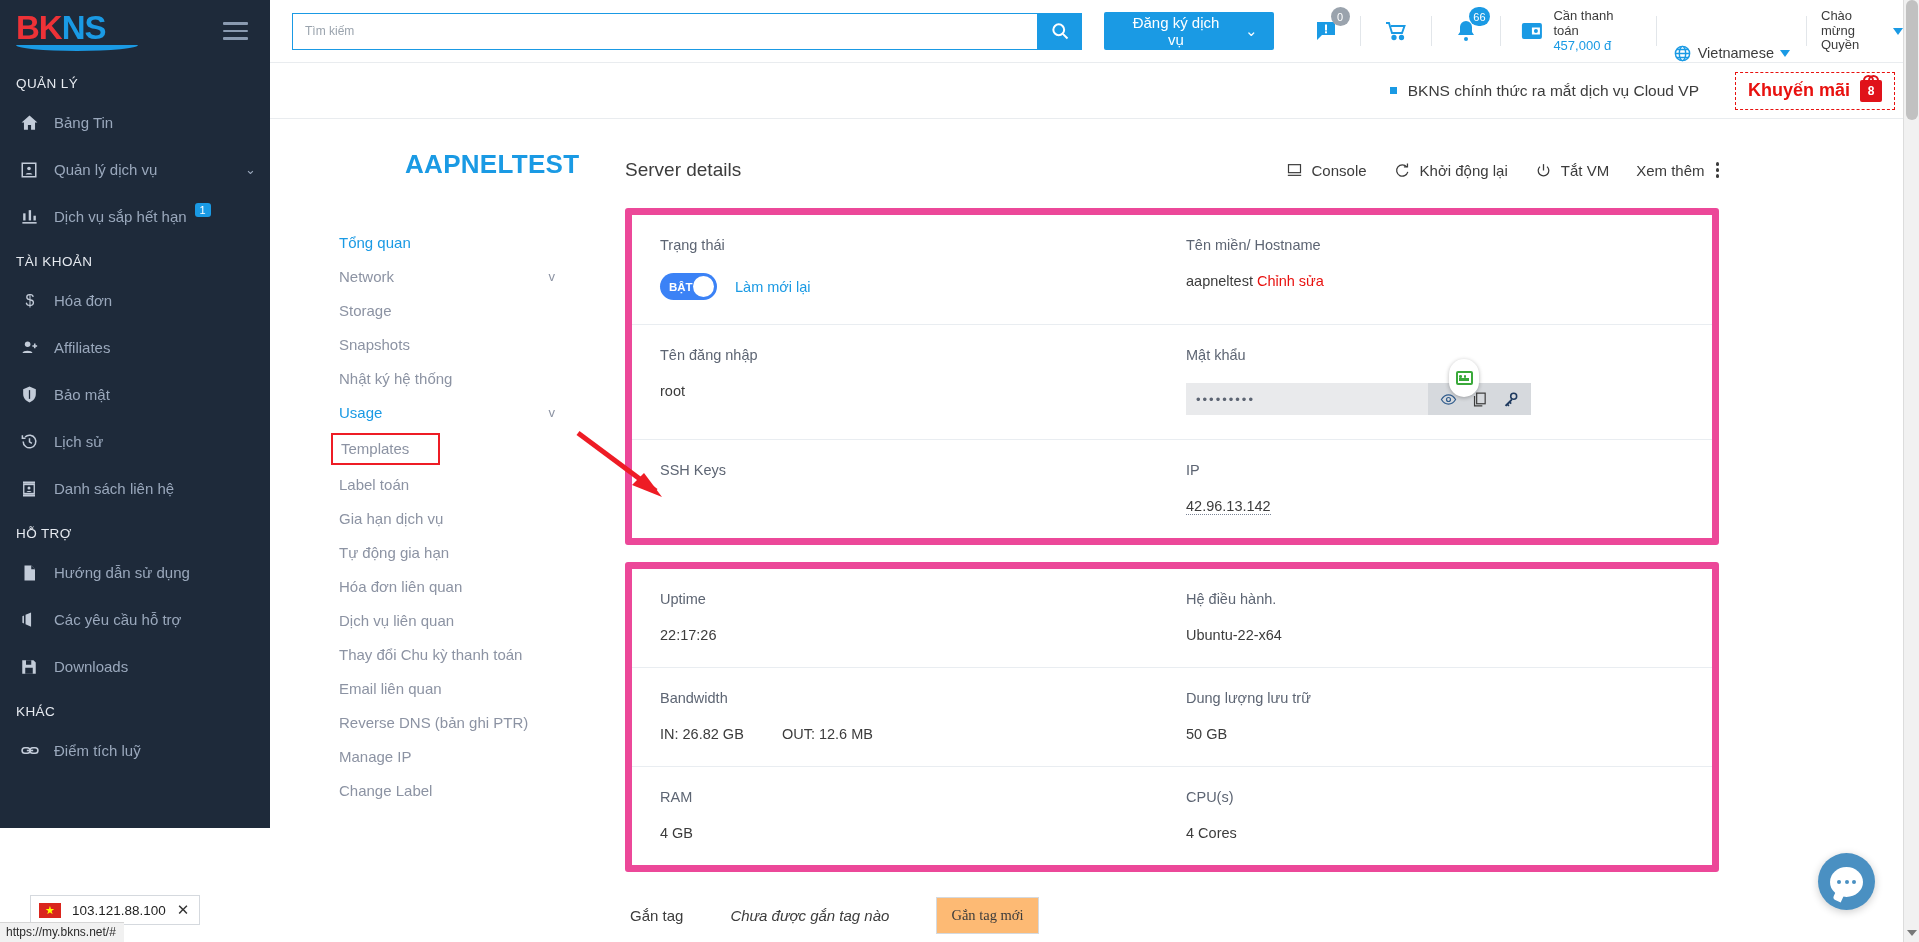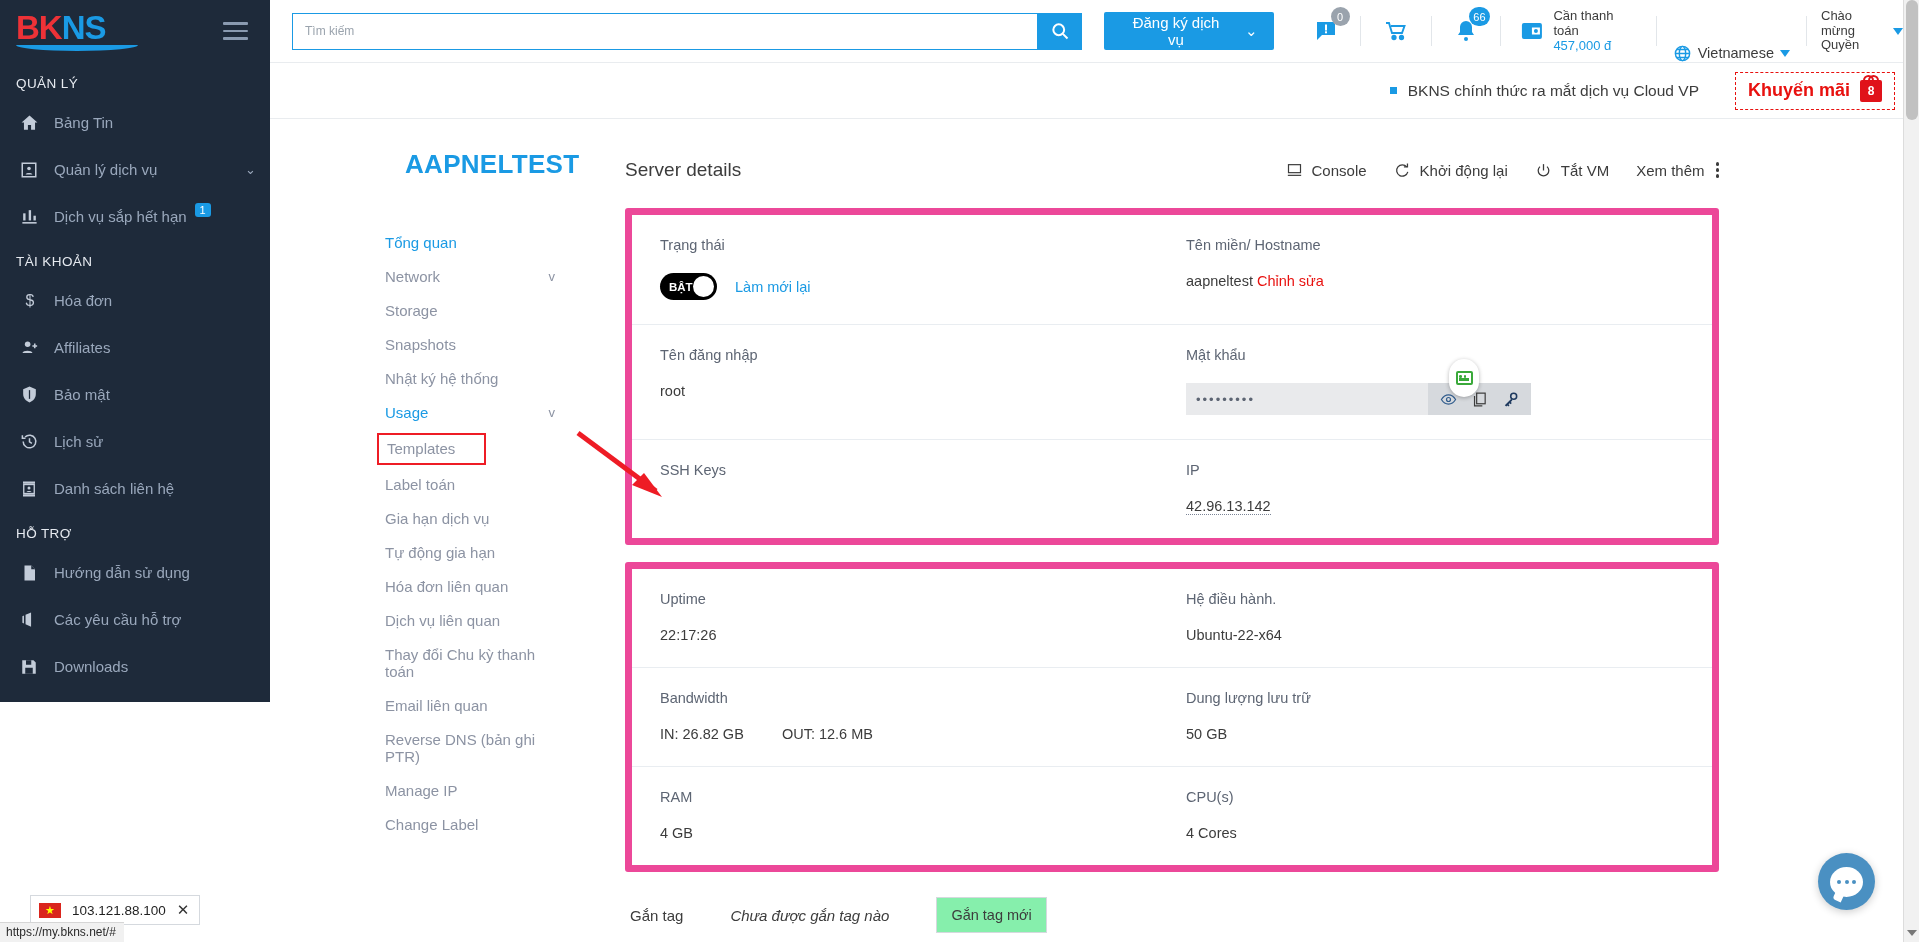--- a/index.html
+++ b/index.html
@@ -6,21 +6,21 @@
   html, body {
     width: 1919px; height: 942px;
     font-family: "Liberation Sans", sans-serif;
     background: #ffffff;
     overflow: hidden;
   }
   .app { position: relative; width: 1919px; height: 942px; display: flex; }
 
   
   .sidebar {
-    width: 270px; height: 702px;
+    width: 270px; height: 828px;
     background: #1e2a3a;
     position: relative;
     flex: 0 0 270px;
     overflow: hidden;
   }
   .sb-top { height: 62px; display: flex; align-items: center; justify-content: space-between; padding: 0 22px 0 16px; }
   .logo { font-size: 33px; font-weight: bold; letter-spacing: -1px; line-height: 1; position: relative; }
   .logo .bk { color: #ed3237; }
   .logo .ns { color: #1a9ae4; }
   .logo .swoosh { display:block; height: 6px; margin-top: 1px; border-radius: 0 0 50% 50%/0 0 100% 100%; background: #1a9ae4; width: 122px; }
@@ -79,21 +79,21 @@
     color: #e8110f; font-size: 18px; font-weight: bold; cursor: pointer; justify-content: flex-end;
   }
   .gift { width: 22px; height: 22px; background: #e0121a; border-radius: 2px; color:#fff; font-size: 12px; display:flex; align-items:center; justify-content:center; position: relative; font-weight: bold;}
   .gift:before { content:""; position:absolute; top:-5px; left:3px; width:7px; height:7px; border:2px solid #e0121a; border-radius:50%; }
   .gift:after { content:""; position:absolute; top:-5px; right:3px; width:7px; height:7px; border:2px solid #e0121a; border-radius:50%; }
 
   
   .content { display: flex; padding: 30px 0 0 0; position: relative; height: 823px; }
   .page-title { position: absolute; left: 135px; top: 30px; font-size: 26px; color: #1a9ae4; letter-spacing: .3px; }
 
-  .subnav { width: 345px; flex: 0 0 345px; padding: 77px 0 0 115px; }
+  .subnav { width: 345px; flex: 0 0 345px; padding: 77px 0 0 69px; }
   .subnav-item { font-size: 15px; color: #8c93a3; padding: 8px 0 9px 0; cursor: pointer; display: flex; align-items: center; justify-content: space-between; padding-right: 60px; }
   .subnav-item.active { color: #1a9ae4; }
   .subnav-item .chv { color: #8c93a3; font-size: 13px; }
   .subnav-item.highlight { border: 2.5px solid #ee1c25; padding: 5px 8px 6px 8px; width: 109px; margin: 3px 0 3px -8px; }
 
   
   .details { flex: 1 1 auto; padding: 0 200px 0 10px; }
   .det-head { display: flex; align-items: center; height: 42px; }
   .det-title { font-size: 19px; color: #3c3c3c; }
   .det-actions { margin-left: auto; display: flex; align-items: center; gap: 27px; font-size: 15px; color: #3c3c3c; }
@@ -103,21 +103,21 @@
 
   .card { border: 7px solid #ec4899; border-radius: 3px; margin-top: 17px; background: #fff; }
   .row { display: flex; padding: 22px 0 24px 28px; border-bottom: 1px solid #e9edf1; }
   .row:last-child { border-bottom: none; }
   .cell { width: 50%; position: relative; }
   .cell .lbl { font-size: 14.5px; color: #5d6573; margin-bottom: 20px; }
   .cell .val { font-size: 14.5px; color: #3c3c3c; }
   .cell .val a { color: #3c3c3c; text-decoration: none; border-bottom: 1px dotted #7b8496; }
 
   .toggle { display: flex; align-items: center; gap: 18px; }
-  .tgl { width: 57px; height: 27px; border-radius: 14px; background: #000000; display: flex; align-items: center; padding: 0 3px; position: relative; cursor: pointer; }
+  .tgl { width: 57px; height: 27px; border-radius: 14px; background: #3b82f6; display: flex; align-items: center; padding: 0 3px; position: relative; cursor: pointer; }
   .tgl span { color: #fff; font-size: 11.5px; font-weight: bold; padding-left: 6px; }
   .tgl i { width: 21px; height: 21px; background: #fff; border-radius: 50%; position: absolute; right: 3px; }
   .refresh { color: #1a9ae4; font-size: 14.5px; cursor: pointer; }
   .edit-link { color: #e8110f; cursor: pointer; }
 
   .pwd-wrap { display: flex; align-items: center; position: relative; width: 345px; }
   .pwd-box { flex: 1; background: #e9eaec; height: 32px; display: flex; align-items: center; padding: 0 10px; letter-spacing: 2px; color: #5d6573; font-size: 13px; }
   .pwd-icons { background: #d6d9dd; height: 32px; display: flex; align-items: center; gap: 14px; padding: 0 12px; }
   .pwd-icons svg { cursor: pointer; display: block; }
   .pm-badge {
@@ -125,21 +125,21 @@
     border-radius: 15px; box-shadow: 0 1px 4px rgba(0,0,0,.28);
     display: flex; align-items: center; justify-content: center;
   }
   .pm-inner { width: 17px; height: 14px; border: 2px solid #3aa93a; border-radius: 2px; display:flex; flex-direction: column; justify-content: space-between; padding: 2px 1.5px;}
   .pm-dots { display:flex; gap:2px; }
   .pm-dots b { width: 2.5px; height: 2.5px; background:#3aa93a; border-radius:50%; display:block;}
   .pm-bar { height: 3px; background: #3aa93a; width: 100%; }
 
   .tagrow { display: flex; align-items: center; gap: 47px; padding: 25px 0 0 5px; font-size: 15px; color: #3c3c3c; }
   .tag-none { font-style: italic; color: #3c3c3c; }
-  .tag-btn { border: 1px solid #d5d9de; background: #86efac; padding: 9px 14px; font-size: 14.5px; color: #3c3c3c; cursor: pointer; font-family: Liberation Sans, sans-serif; }
+  .tag-btn { border: 1px solid #d5d9de; background: #fdba74; padding: 9px 14px; font-size: 14.5px; color: #3c3c3c; cursor: pointer; font-family: Liberation Serif, serif; }
 
   
   .arrow { position: absolute; left: 300px; top: 425px; pointer-events: none; }
 
   
   .chat {
     position: absolute; right: 44px; bottom: 32px; width: 57px; height: 57px;
     border-radius: 50%; background: #4a90c2; display: flex; align-items: center; justify-content: center;
     box-shadow: 0 2px 9px rgba(0,0,0,.2); cursor: pointer;
   }

